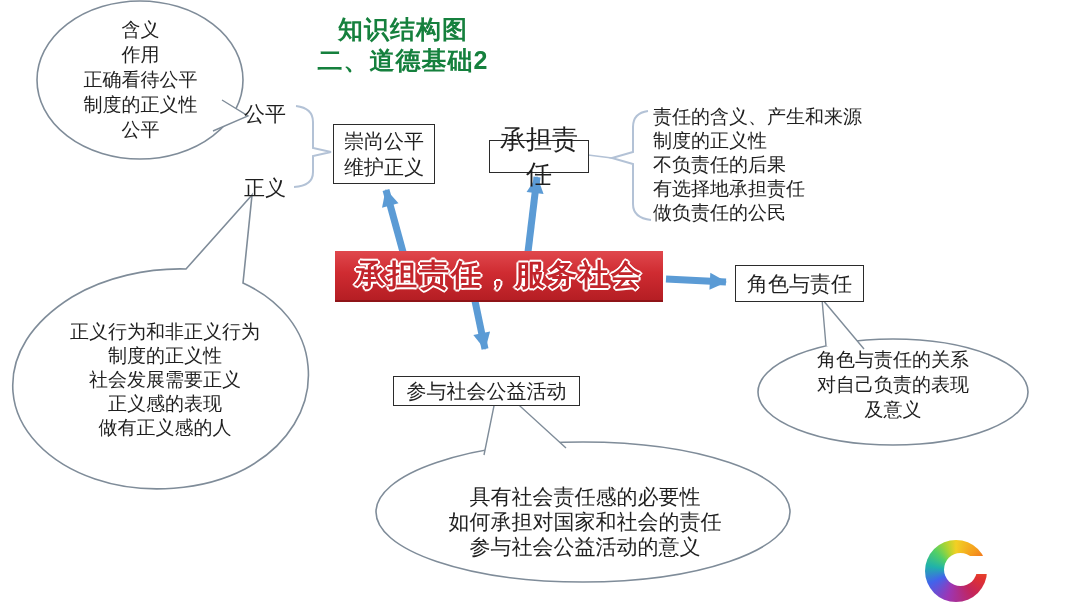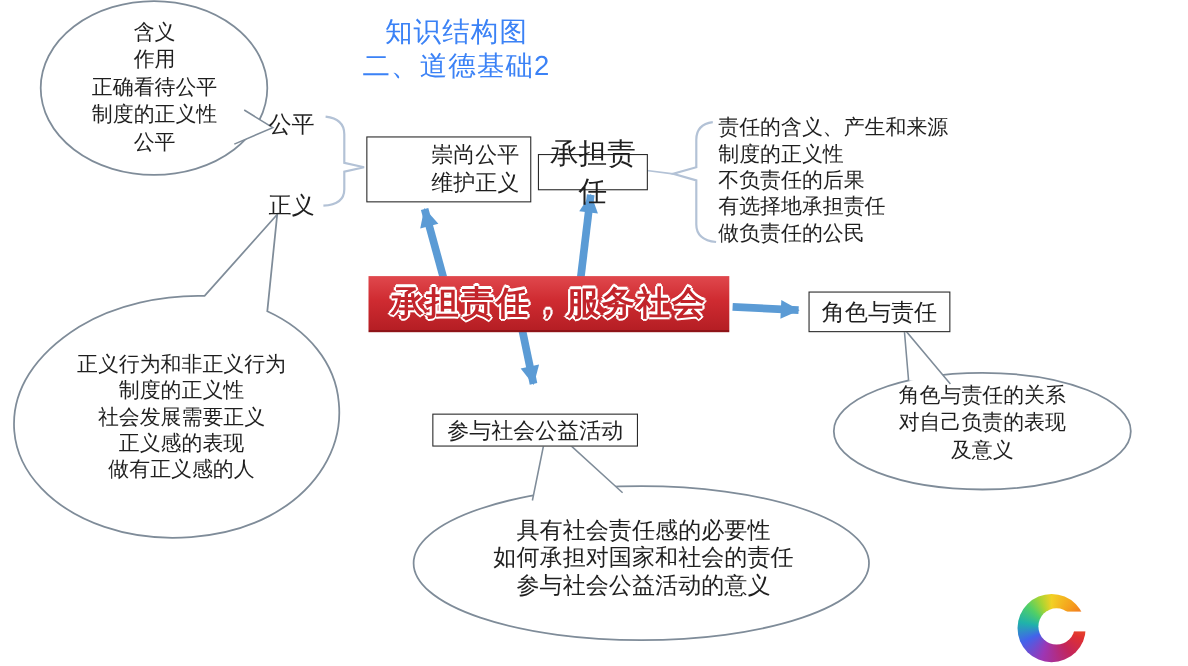--- a/index.html
+++ b/index.html
@@ -3,37 +3,37 @@
 <meta charset="utf-8">
 <style>
   html,body{margin:0;padding:0;background:#ffffff;}
   #canvas{
     position:relative;width:1080px;height:605px;background:#ffffff;overflow:hidden;
     font-family:"Liberation Sans",sans-serif;color:#1f1f1f;
   }
   .abs{position:absolute;}
   .svg-layer{position:absolute;left:0;top:0;width:1080px;height:605px;}
   .title{
-    left:280px;top:14px;width:270px;text-align:center;
-    color:#3b82f6;font-weight:normal;font-size:25px;line-height:31px;letter-spacing:1px;
+    left:268px;top:14px;width:270px;text-align:center;
+    color:#15803d;font-weight:bold;font-size:25px;line-height:31px;letter-spacing:1px;
   }
   .bubble-text{text-align:center;}
   .bt-line{white-space:nowrap;}
   .fairness-text{left:48px;top:17px;width:185px;font-size:19px;line-height:25px;}
   .justice-text{left:38px;top:320px;width:254px;font-size:19px;line-height:24px;}
   .role-text{left:775px;top:347px;width:236px;font-size:19px;line-height:25px;}
-  .public-text{left:398px;top:470px;width:374px;font-size:21px;line-height:25px;}
+  .public-text{left:398px;top:484px;width:374px;font-size:21px;line-height:25px;}
   .side-label{font-size:21px;line-height:22px;}
   .gongping{left:244px;top:103px;}
   .zhengyi{left:244px;top:177px;}
   .node-box{
     border:1.6px solid #2b2b2b;background:#ffffff;display:flex;
     align-items:center;justify-content:center;text-align:center;
   }
-  .box-chongshang{left:333px;top:124px;width:100px;height:58px;font-size:20px;line-height:26px;padding-left:48px;}
+  .box-chongshang{left:333px;top:124px;width:100px;height:58px;font-size:20px;line-height:26px;}
   .box-chengdan{left:489px;top:140px;width:98px;height:31px;font-size:26px;}
   .box-juese{left:735px;top:265px;width:127px;height:35px;font-size:21px;}
   .box-canyu{left:393px;top:376px;width:185px;height:28px;font-size:20px;}
   .resp-list{left:653px;top:105px;width:300px;font-size:19px;line-height:24px;text-align:left;}
   .center-box{
     left:335px;top:251px;width:328px;height:49px;
     background:linear-gradient(180deg,#e0484d 0%,#cf2b31 45%,#b51e24 100%);
     border-bottom:2px solid #8f1418;
     display:flex;align-items:center;justify-content:center;
   }

